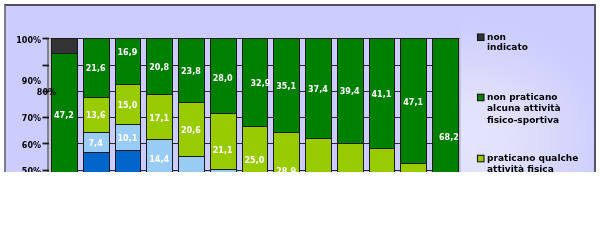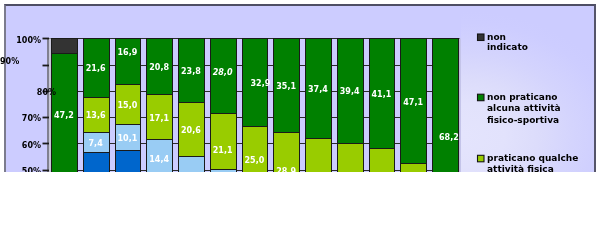--- a/index.html
+++ b/index.html
@@ -130,40 +130,40 @@
         <line x1="42.5" y1="170.5" x2="49" y2="170.5" stroke="#1a1a1a" stroke-width="1.8"></line>
       </g>
     <g id="legend-swatches">
         <rect x="477.5" y="34" width="6.5" height="6.5" fill="#333333" stroke="#151515" stroke-width="1.1"></rect>
         <rect x="477.5" y="94.2" width="6.5" height="6.5" fill="#008000" stroke="#151515" stroke-width="1.1"></rect>
         <rect x="477.5" y="155.3" width="6.5" height="6.5" fill="#99cc00" stroke="#151515" stroke-width="1.1"></rect>
       </g>
   </svg>
   <div id="ticklabels">
       <div class="tl" style="left: 0px; width: 41px; top: 36.7px; text-align: right;">100%</div>
-      <div class="tl" style="left: 0px; width: 19px; top: 58px; text-align: right;">90%</div>
+      <div class="tl" style="left: 0px; width: 41px; top: 78px; text-align: right;">90%</div>
       <div class="tl" style="left: 0px; width: 56px; top: 89.14px;">80%</div>
       <div class="tl" style="left: 0px; width: 41px; top: 115.36px;">70%</div>
       <div class="tl" style="left: 0px; width: 41px; top: 141.58px;">60%</div>
       <div class="tl" style="left: 0px; width: 41px; top: 167.8px;">50%</div>
     </div>
   <div id="valuelabels">
       <div class="vl" style="left: 48px; width: 31.75px; top: 112.208px;">47,2</div>
       <div class="vl" style="left: 79.75px; width: 31.75px; top: 65.096px;">21,6</div>
       <div class="vl" style="left: 79.75px; width: 31.75px; top: 112.208px;">13,6</div>
       <div class="vl" style="left: 79.75px; width: 31.75px; top: 139.718px;">7,4</div>
       <div class="vl" style="left: 111.5px; width: 31.75px; top: 49px;">16,9</div>
       <div class="vl" style="left: 111.5px; width: 31.75px; top: 101.728px;">15,0</div>
       <div class="vl" style="left: 111.5px; width: 31.75px; top: 134.609px;">10,1</div>
       <div class="vl" style="left: 143.25px; width: 31.75px; top: 64.048px;">20,8</div>
       <div class="vl" style="left: 143.25px; width: 31.75px; top: 114.697px;">17,1</div>
       <div class="vl" style="left: 143.25px; width: 31.75px; top: 155.962px;">14,4</div>
       <div class="vl" style="left: 175px; width: 31.75px; top: 67.978px;">23,8</div>
       <div class="vl" style="left: 175px; width: 31.75px; top: 127.142px;">20,6</div>
-      <div class="vl" style="left: 206.75px; width: 31.75px; top: 69px; font-style: italic;">28,0</div>
+      <div class="vl" style="left: 206.75px; width: 31.75px; top: 75px;">28,0</div>
       <div class="vl" style="left: 206.75px; width: 31.75px; top: 138.801px; margin-top: 8px;">21,1</div>
       <div class="vl" style="left: 238.5px; width: 31.75px; top: 79.899px; text-align: right;">32,9</div>
       <div class="vl" style="left: 238.5px; width: 31.75px; top: 156.748px;">25,0</div>
       <div class="vl" style="left: 270.25px; width: 31.75px; top: 82.781px;">35,1</div>
       <div class="vl" style="left: 270.25px; width: 31.75px; top: 167.621px;">28,9</div>
       <div class="vl" style="left: 302px; width: 31.75px; top: 85.794px;">37,4</div>
       <div class="vl" style="left: 333.75px; width: 31.75px; top: 88.414px;">39,4</div>
       <div class="vl" style="left: 365.5px; width: 31.75px; top: 90.641px;">41,1</div>
       <div class="vl" style="left: 397.25px; width: 31.75px; top: 98.501px;">47,1</div>
       <div class="vl" style="left: 433px; width: 31.75px; top: 126.142px; margin-top: 8px;">68,2</div>

